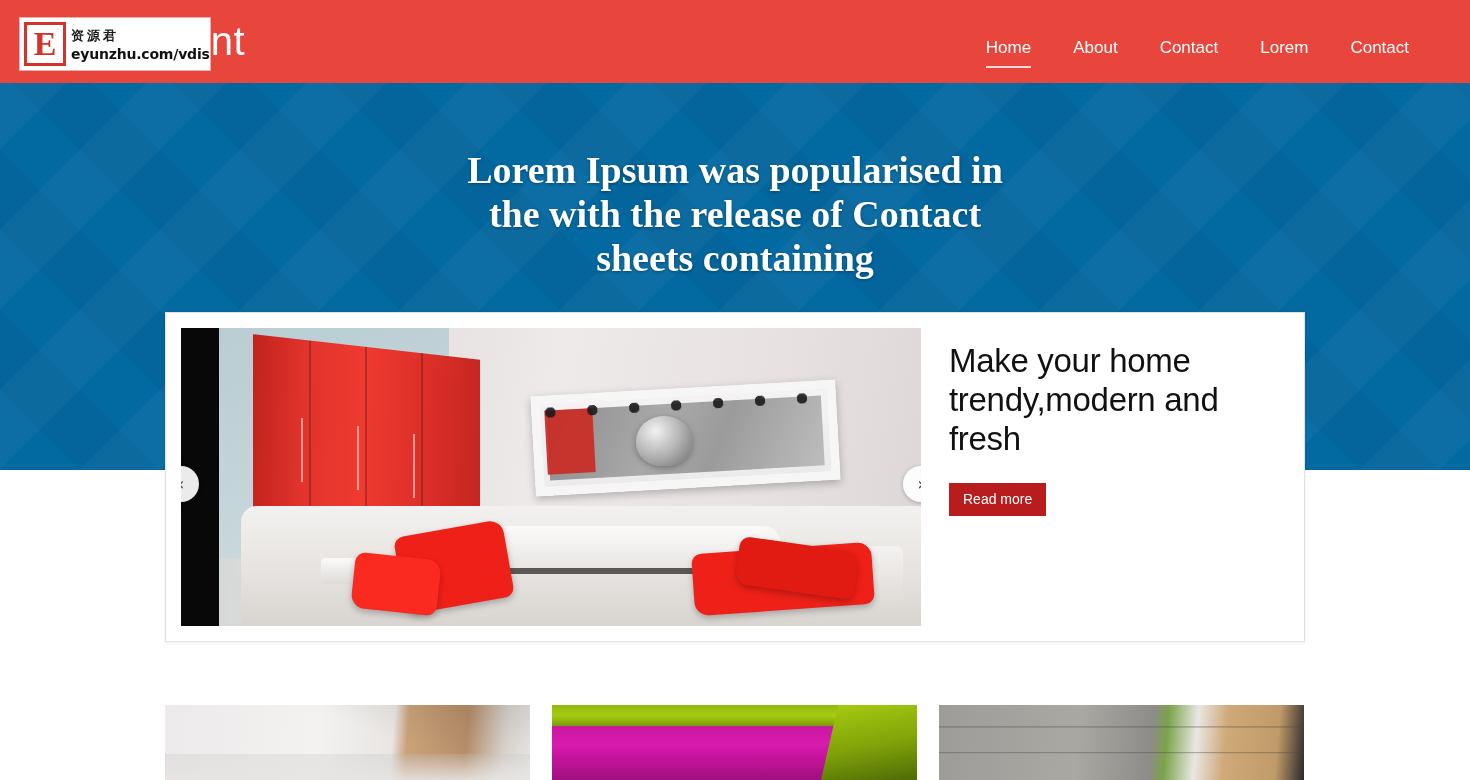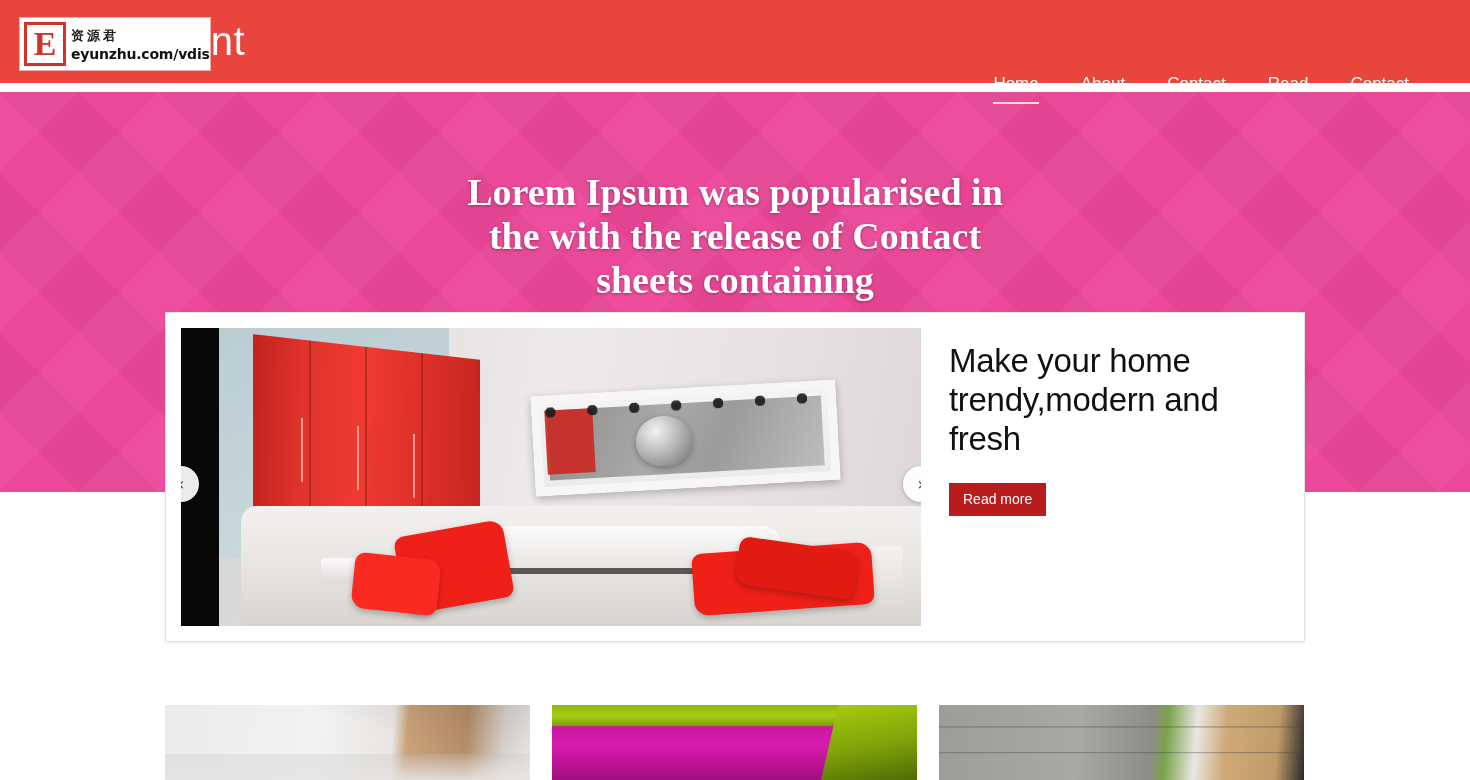--- a/index.html
+++ b/index.html
@@ -22,21 +22,21 @@
   .brand{
     position:absolute; left:45px; top:14px;
     font-size:40px; line-height:54px;
     color:#ffffff; font-weight:300;
     letter-spacing:0.5px;
     white-space:nowrap;
   }
   .main-nav{
     position:absolute; right:40px; top:0;
     height:96px;
-    display:flex; align-items:flex-end; gap:0px;
+    display:flex; align-items:center; gap:0px;
   }
   .nav-link{
     color:#ffffff;
     font-size:17px;
     text-decoration:none;
     padding:0 21px;
     line-height:24px;
     display:inline-block;
     position:relative;
     white-space:nowrap;
@@ -81,23 +81,23 @@
   }
   .wm-url{
     font-size:14px; line-height:17px;
     color:#111111; font-weight:bold;
     letter-spacing:-0.2px;
     font-family:"DejaVu Sans", sans-serif;
   }
 
   
   .hero{
-    position:absolute; top:92px; left:0;
+    position:absolute; top:70px; left:0;
     width:1470px; height:400px;
-    background-color:#ec4899;
+    background-color:#0369a1;
     overflow:hidden;
     z-index:5;
   }
   .hero-pattern{
     position:absolute; inset:0;
     background-image:
       linear-gradient(135deg, rgba(255,255,255,0.035) 25%, transparent 25%, transparent 50%, rgba(255,255,255,0.035) 50%, rgba(255,255,255,0.035) 75%, transparent 75%),
       linear-gradient(45deg, rgba(0,0,0,0.04) 25%, transparent 25%, transparent 50%, rgba(0,0,0,0.04) 50%, rgba(0,0,0,0.04) 75%, transparent 75%);
     background-size:160px 160px, 160px 160px;
     background-position:0 0, 0 0;
@@ -311,21 +311,21 @@
 </head>
 <body>
 
 <header class="site-header">
   <div class="brand">Adornment</div>
 
   <nav class="main-nav">
     <a class="nav-link active" href="#">Home</a>
     <a class="nav-link" href="#">About</a>
     <a class="nav-link" href="#">Contact</a>
-    <a class="nav-link" href="#">Read</a>
+    <a class="nav-link" href="#">Lorem</a>
     <a class="nav-link" href="#">Contact</a>
   </nav>
 </header>
 
 <div class="watermark">
   <div class="wm-badge">E</div>
   <div class="wm-text">
     <div class="wm-cn">资源君</div>
     <div class="wm-url">eyunzhu.com/vdisk</div>
   </div>

